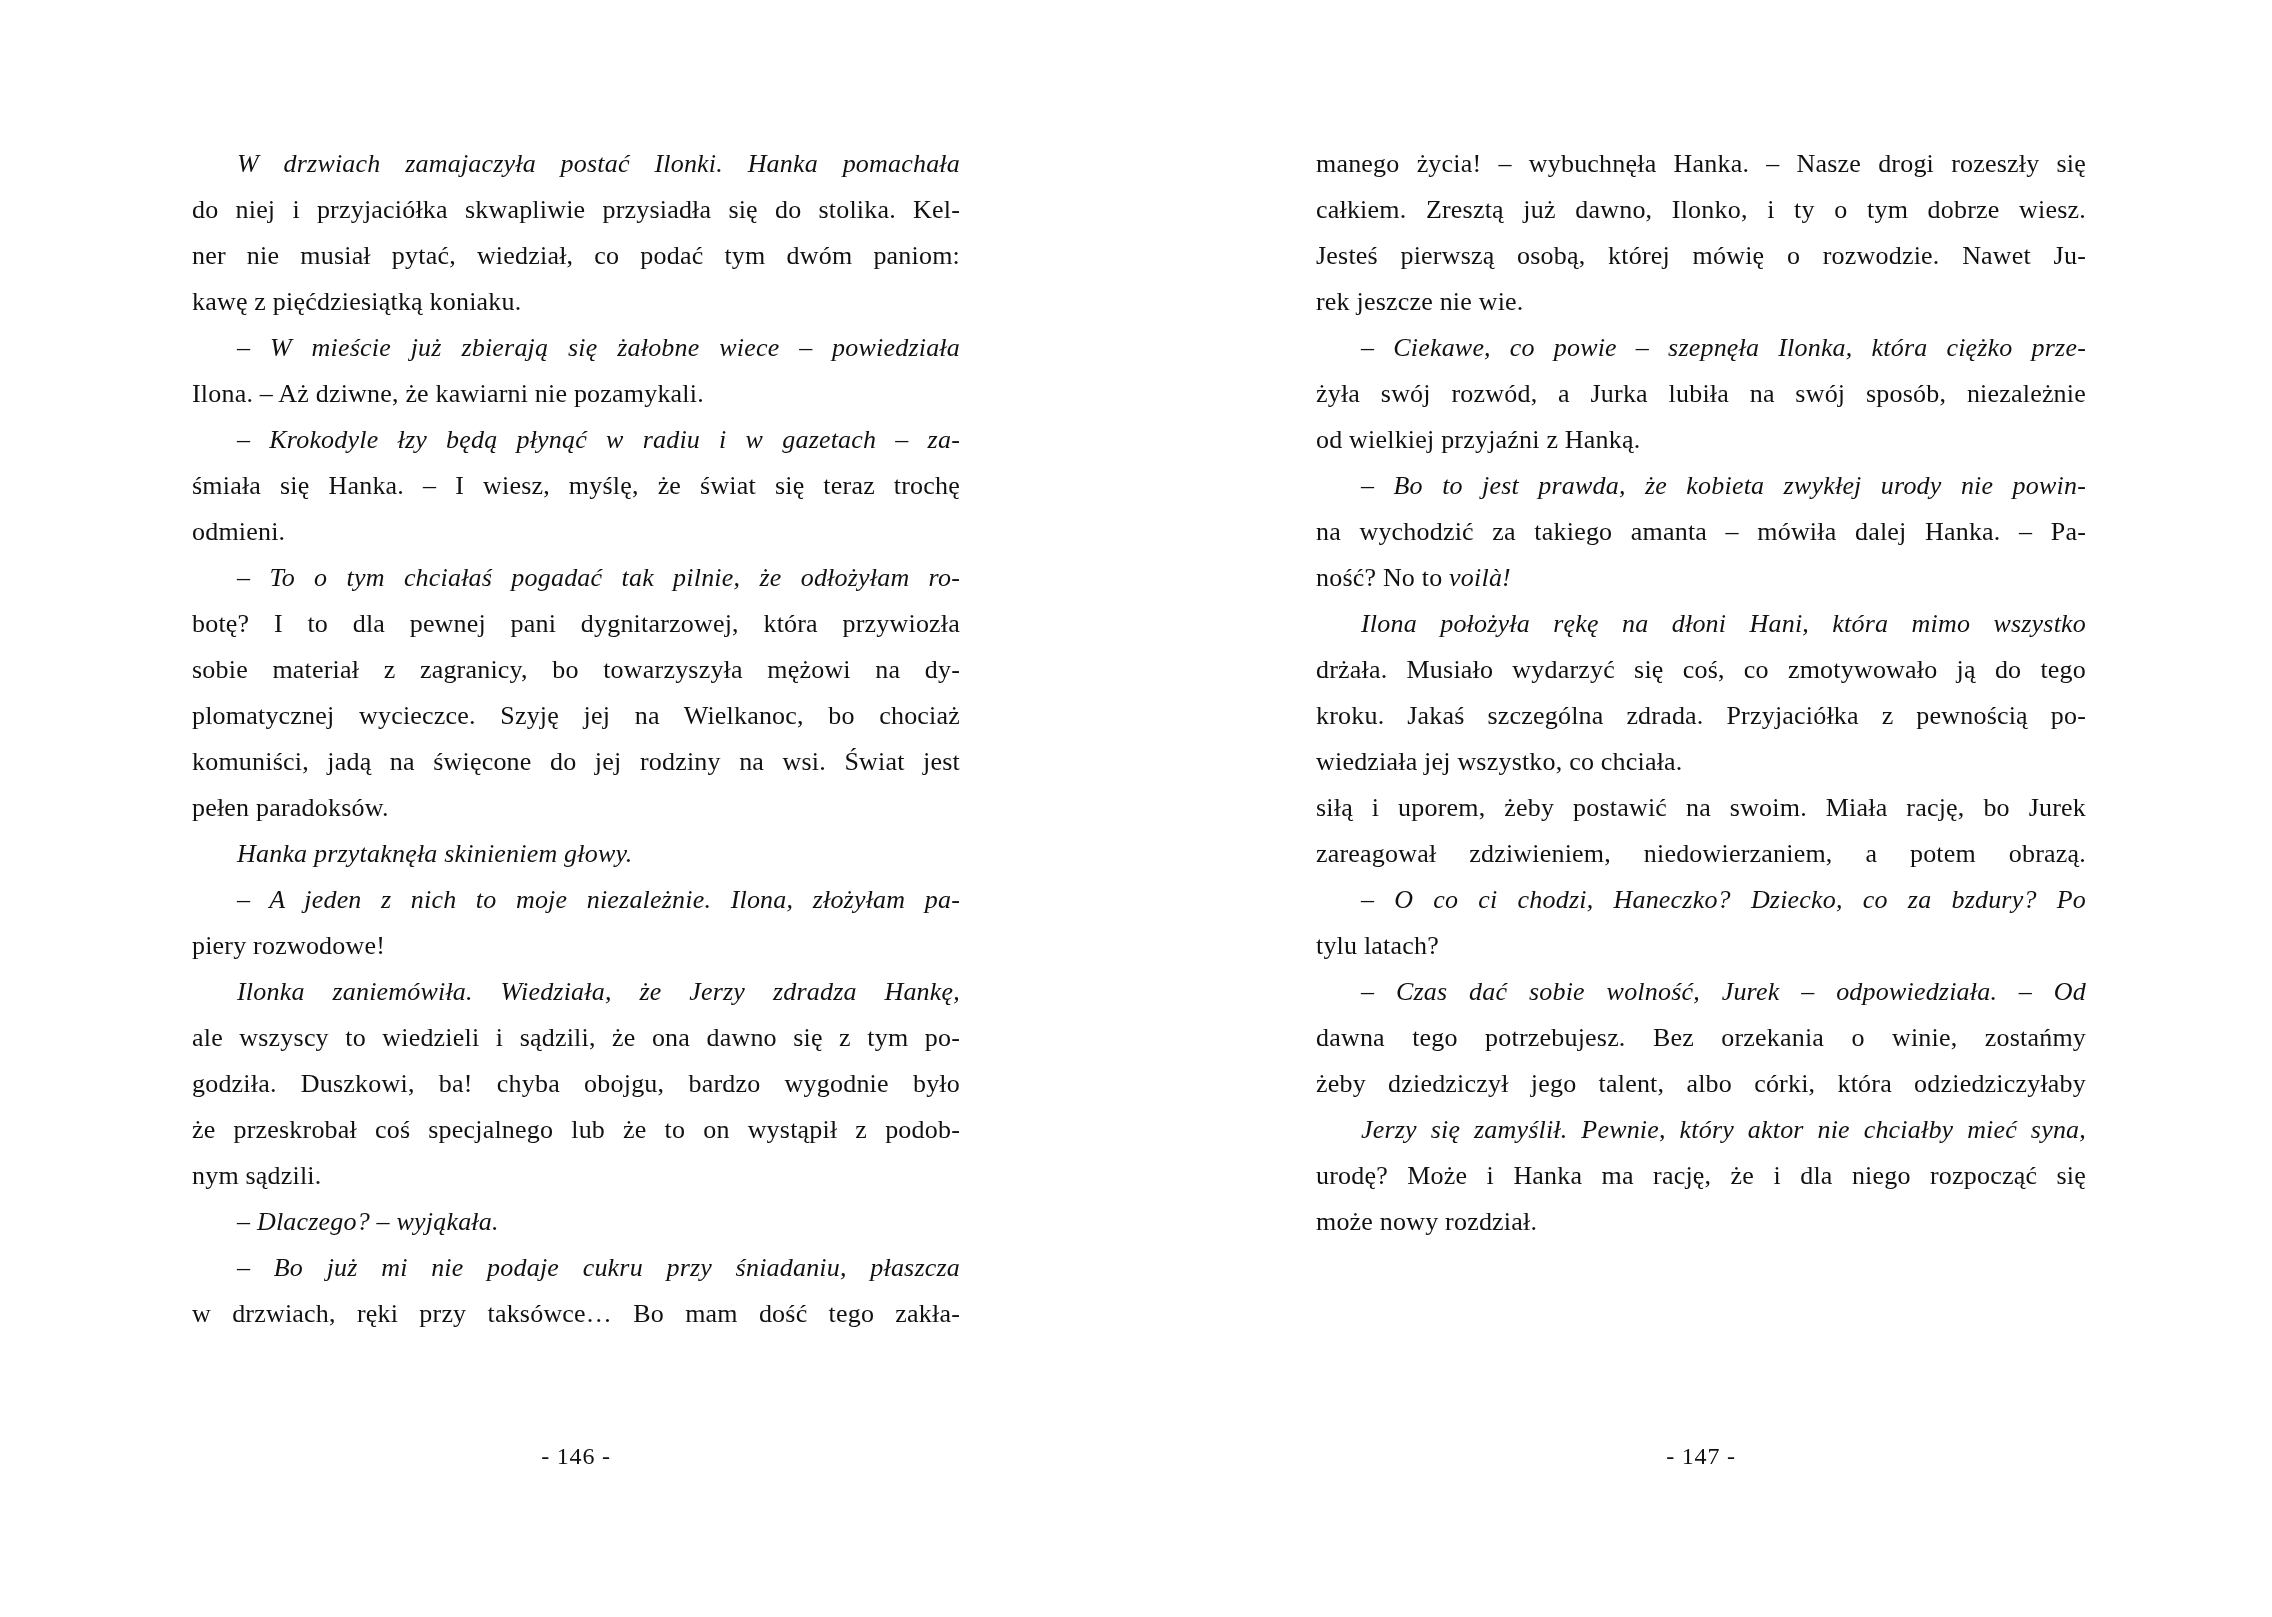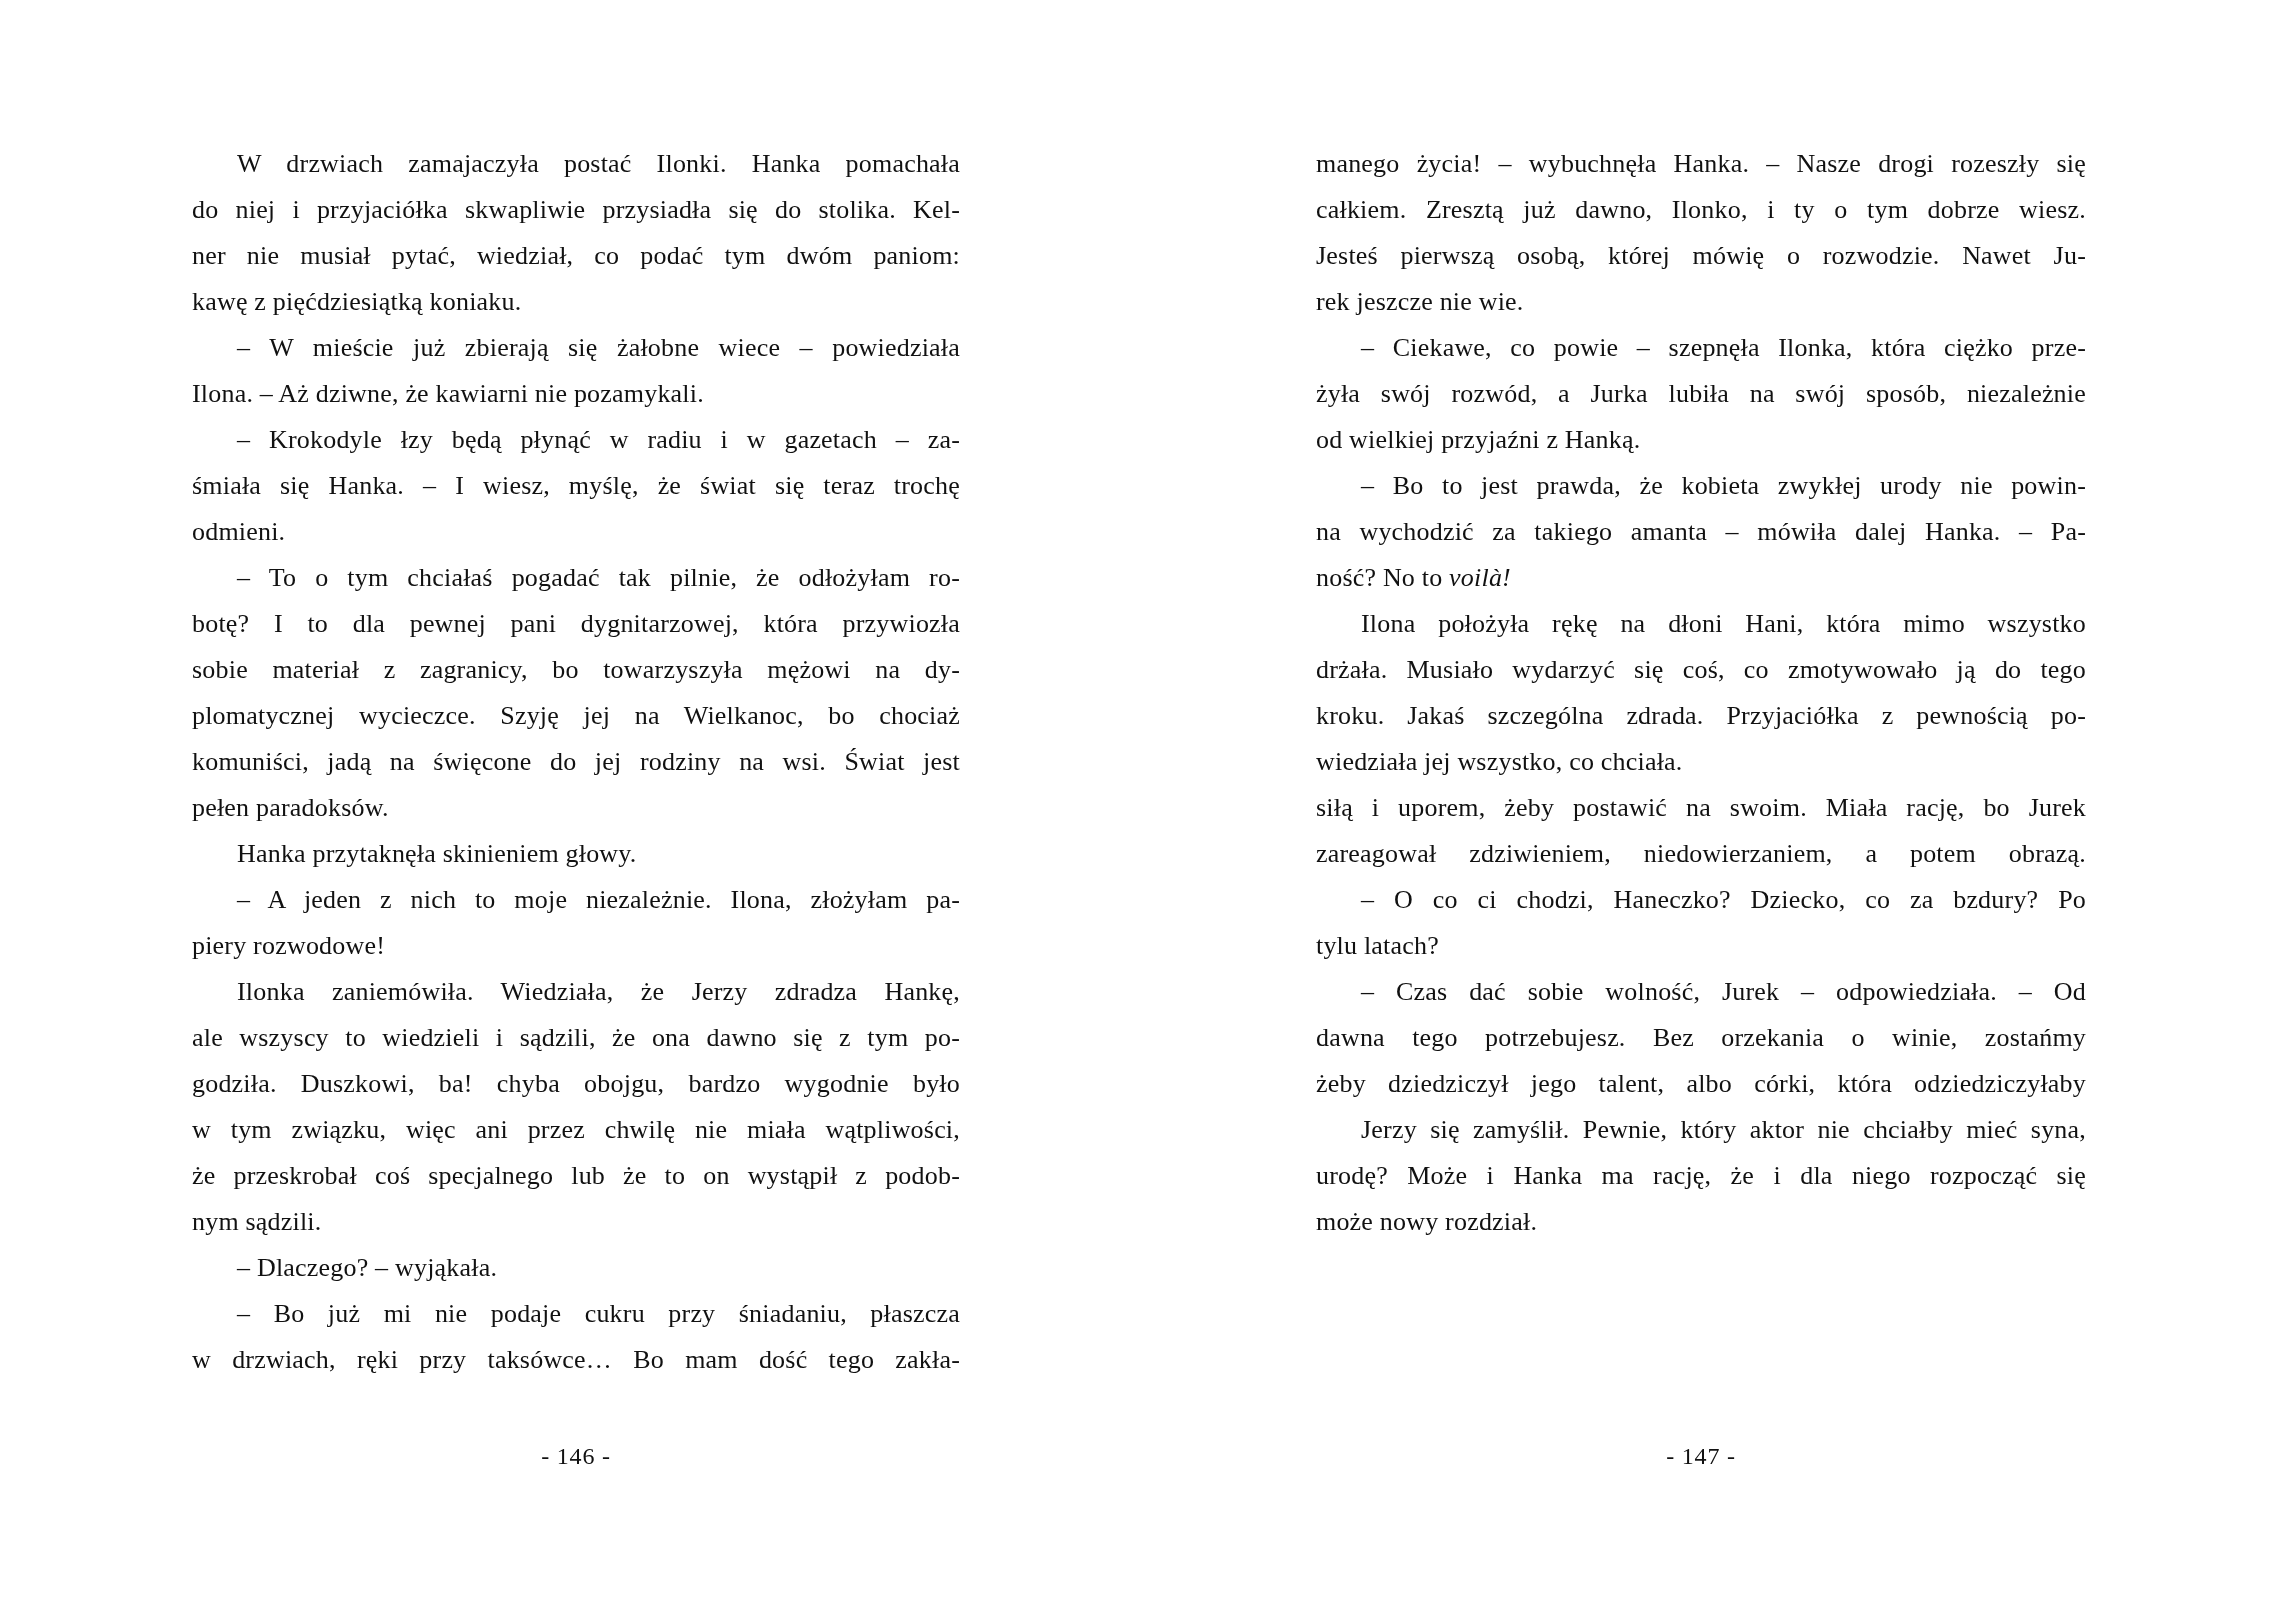--- a/index.html
+++ b/index.html
@@ -31,21 +31,21 @@
   .page-right .text-block { left: 180px;  width: 770px; }
   .line {
     font-size: 26px;
     line-height: 46px;
     white-space: normal;
     text-align: justify;
     text-align-last: left;
     letter-spacing: 0.2px;
   }
   .line.fill { text-align-last: justify; }
-  .line.indent { padding-left: 45px; }
+  .line.indent { padding-left: 45px; font-style: italic; }
   .it { font-style: italic; }
   .page-number {
     position: absolute;
     top: 1440px;
     font-size: 24px;
     line-height: 32px;
     text-align: center;
     letter-spacing: 0.8px;
   }
   .page-left  .page-number { left: 192px; width: 768px; }
@@ -72,21 +72,20 @@
         <div class="line fill">sobie materiał z zagranicy, bo towarzyszyła mężowi na dy-</div>
         <div class="line fill">plomatycznej wycieczce. Szyję jej na Wielkanoc, bo chociaż</div>
         <div class="line fill">komuniści, jadą na święcone do jej rodziny na wsi. Świat jest</div>
         <div class="line">pełen paradoksów.</div>
         <div class="line indent">Hanka przytaknęła skinieniem głowy.</div>
         <div class="line indent fill">– A jeden z nich to moje niezależnie. Ilona, złożyłam pa-</div>
         <div class="line">piery rozwodowe!</div>
         <div class="line indent fill">Ilonka zaniemówiła. Wiedziała, że Jerzy zdradza Hankę,</div>
         <div class="line fill">ale wszyscy to wiedzieli i sądzili, że ona dawno się z tym po-</div>
         <div class="line fill">godziła. Duszkowi, ba! chyba obojgu, bardzo wygodnie było</div>
-        <div class="line fill">w tym związku, więc ani przez chwilę nie miała wątpliwości,</div>
         <div class="line fill">że przeskrobał coś specjalnego lub że to on wystąpił z podob-</div>
         <div class="line">nym sądzili.</div>
         <div class="line indent">– Dlaczego? – wyjąkała.</div>
         <div class="line indent fill">– Bo już mi nie podaje cukru przy śniadaniu, płaszcza</div>
         <div class="line fill">w drzwiach, ręki przy taksówce… Bo mam dość tego zakła-</div>
       </div>
     <div class="page-number">- 146 -</div>
   </div>
 
   <div class="page page-right">

